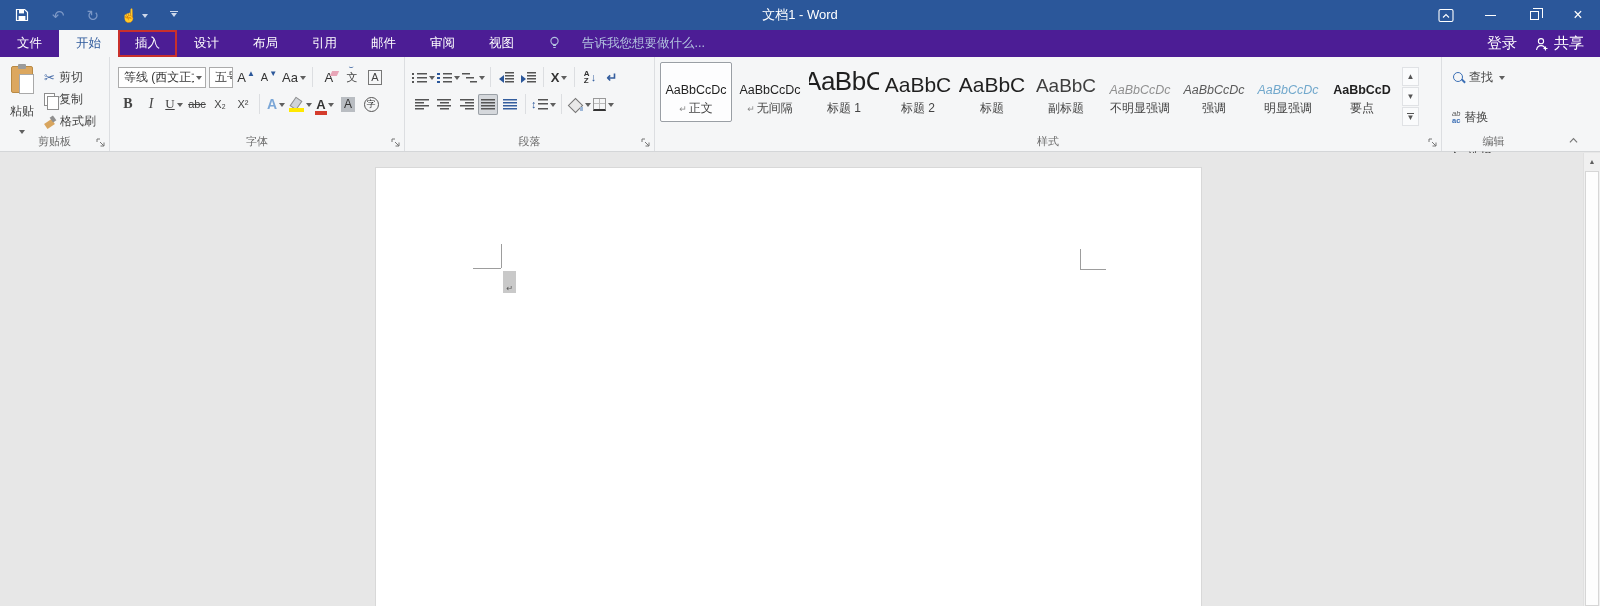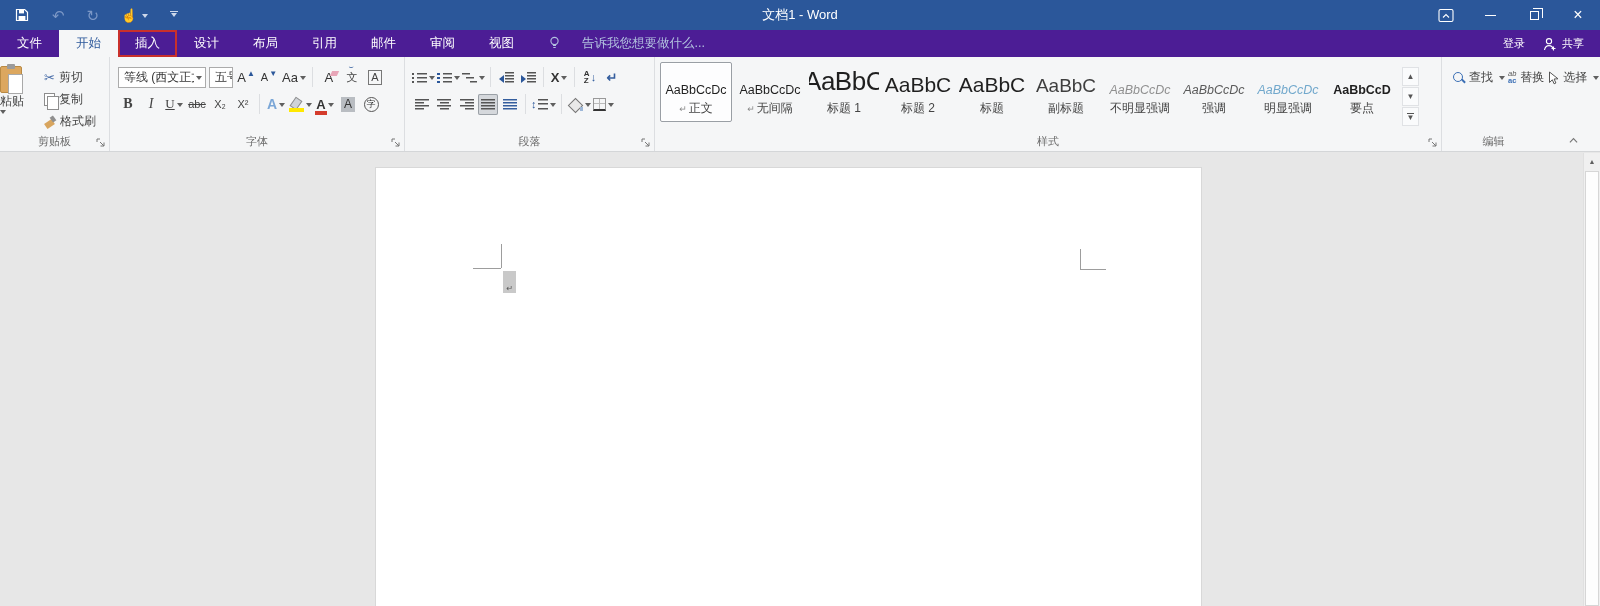--- a/index.html
+++ b/index.html
@@ -20,33 +20,33 @@
   .restore-box { position:relative; width:9px; height:9px; border:1px solid #fff; display:inline-block; }
   .restore-box::before { content:""; position:absolute; left:2px; top:-4px; width:9px; height:9px; border:1px solid #fff; border-left:none; border-bottom:none; }
   .close-x { font-size:16px; line-height:1; }
 
   
   .tabrow { position:absolute; left:0; top:30px; width:100%; height:27px; background:#4c1d95; display:flex; align-items:stretch; }
   .tab { display:flex; align-items:center; padding:0 17px; color:#fff; font-size:12.5px; cursor:default; position:relative; }
   .tab.active { background:#f5f6f7; color:#2b579a; }
   .tab.hl { box-shadow: inset 0 0 0 2px #c9302c; }
   .tellme { display:flex; align-items:center; gap:22px; margin-left:18px; color:#b3c3df; font-size:12.5px; }
-  .tabrow-right { margin-left:auto; display:flex; align-items:center; gap:18px; padding-right:16px; color:#fff; font-size:11px; }
+  .tabrow-right { margin-left:auto; display:flex; align-items:center; gap:18px; padding-right:16px; color:#fff; font-size:15px; }
   .share-wrap { display:flex; align-items:center; gap:5px; }
 
   
   .ribbon { position:absolute; left:0; top:57px; width:100%; height:95px; background:#f5f6f7; border-bottom:1px solid #d4d6d8; display:flex; }
   .rgroup { position:relative; height:100%; border-right:1px solid #dcdee1; padding-top:5px; }
   .rgroup-label { position:absolute; bottom:2px; left:0; right:0; text-align:center; font-size:11px; color:#6b6b6b; }
   .launcher { position:absolute; right:3px; bottom:3px; width:12px; height:12px; display:flex; align-items:center; justify-content:center; }
   .collapse-zone { position:relative; flex:1; }
   .chevron-up { position:absolute; right:22px; bottom:6px; width:9px; height:9px; }
 
   .g-clipboard { width:110px; display:flex; }
-  .paste-btn { width:44px; display:flex; flex-direction:column; align-items:flex-start; padding-top:4px; gap:0; }
+  .paste-btn { width:44px; display:flex; flex-direction:column; align-items:center; padding-top:4px; gap:10px; }
   .clipboard-ico { position:relative; width:22px; height:27px; background:#dca75f; border:1px solid #b98a44; border-radius:2px; }
   .clipboard-ico::before { content:""; position:absolute; left:6px; top:-3px; width:8px; height:5px; background:#9b9b9b; border-radius:1px; }
   .clipboard-ico::after { content:""; position:absolute; left:7px; top:7px; width:13px; height:18px; background:#fff; border:1px solid #a9a9a9; }
   .clip-col { display:flex; flex-direction:column; gap:3px; padding-top:6px; }
   .small-cmd { display:flex; align-items:center; gap:4px; height:19px; white-space:nowrap; font-size:12px; color:#444; }
   .copy-ico { position:relative; width:11px; height:13px; border:1px solid #8d8d8d; background:#fff; }
   .copy-ico::before { content:""; position:absolute; left:2px; top:2px; width:10px; height:12px; border:1px solid #8d8d8d; background:#fff; }
   .fp-ico { position:relative; width:12px; height:13px; }
   .fp-ico::before { content:""; position:absolute; left:1px; top:6px; width:9px; height:6px; background:#d8a55e; transform:rotate(-35deg); }
   .fp-ico::after { content:""; position:absolute; left:7px; top:1px; width:4px; height:6px; background:#8f8f8f; transform:rotate(-35deg); }
@@ -168,21 +168,21 @@
   .c6 .sample { font-size:12.5px; font-style:italic; color:#909090; }
   .c7 .sample { font-size:12.5px; font-style:italic; color:#5a5a5a; }
   .c8 .sample { font-size:12.5px; font-style:italic; color:#71a8cc; }
   .c9 .sample { font-size:12.5px; font-weight:bold; }
   .gal-scroll { display:flex; flex-direction:column; margin-left:4px; width:17px; padding-top:5px; gap:1px; }
   .gal-btn { height:19px; border:1px solid #e0e2e5; background:#fafbfc; display:flex; align-items:center; justify-content:center; font-size:8px; color:#555; }
   .more-bar { display:flex; flex-direction:column; align-items:center; line-height:4px; }
   .more-bar i { font-style:normal; width:7px; height:1.5px; background:#555; display:block; margin-bottom:2px; }
 
   .g-editing { width:103px; padding-left:10px; }
-  .edit-col { display:flex; gap:3px; padding-top:6px; }
+  .edit-col { display:flex; flex-direction:column; gap:21px; padding-top:6px; }
   .search-ico { position:relative; width:13px; height:13px; }
   .search-ico::before { content:""; position:absolute; left:1px; top:1px; width:8px; height:8px; border:1.5px solid #3b6fb5; border-radius:50%; }
   .search-ico::after { content:""; position:absolute; left:9px; top:9px; width:5px; height:1.5px; background:#3b6fb5; transform:rotate(45deg); }
   .rep-ico { display:flex; flex-direction:column; font-size:7.5px; line-height:6.5px; }
   .rep-ico .r1 { color:#555;font-style:italic; } .rep-ico .r2 { color:#3b6fb5;font-weight:bold; }
   .sel-ico { width:12px; height:14px; }
 
   
   .docarea { position:absolute; left:0; top:153px; width:100%; height:453px; background:#e7e7e7; }
   .page { position:absolute; left:375px; top:14px; width:827px; height:450px; background:#fff; border:1px solid #d8d8d8; border-bottom:none; }

